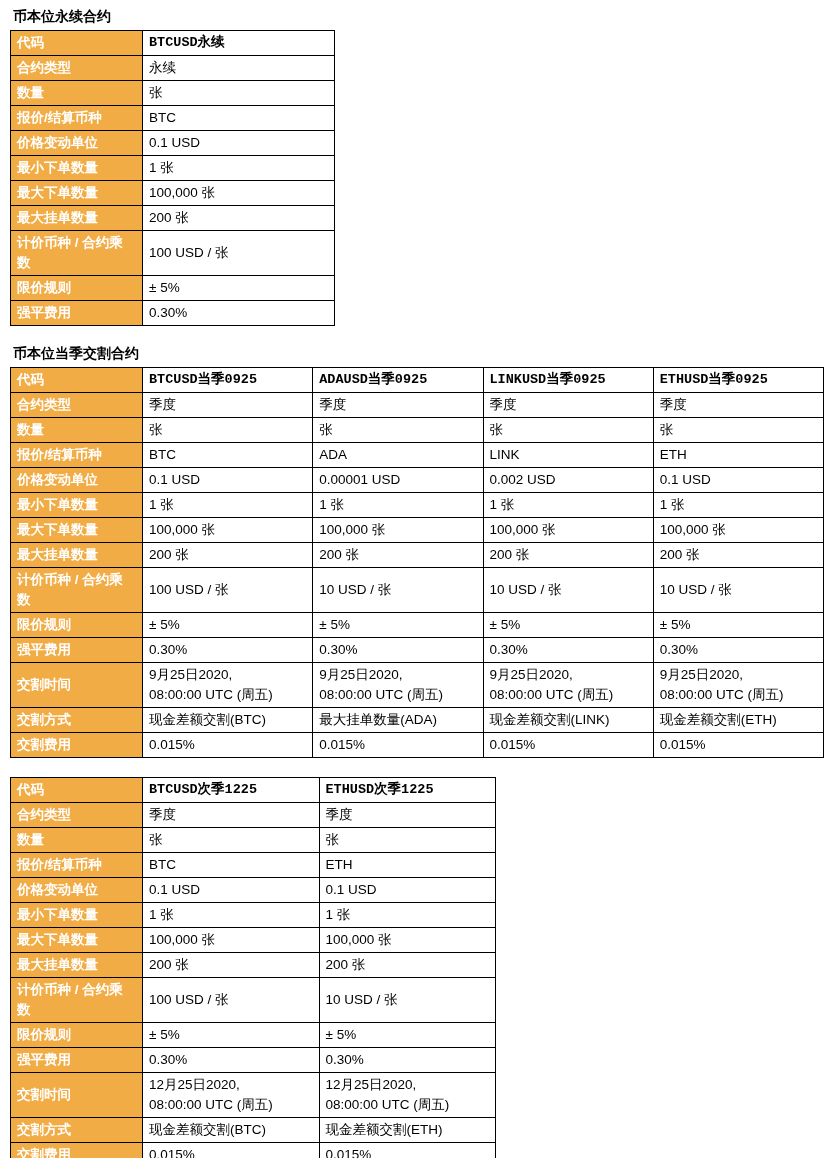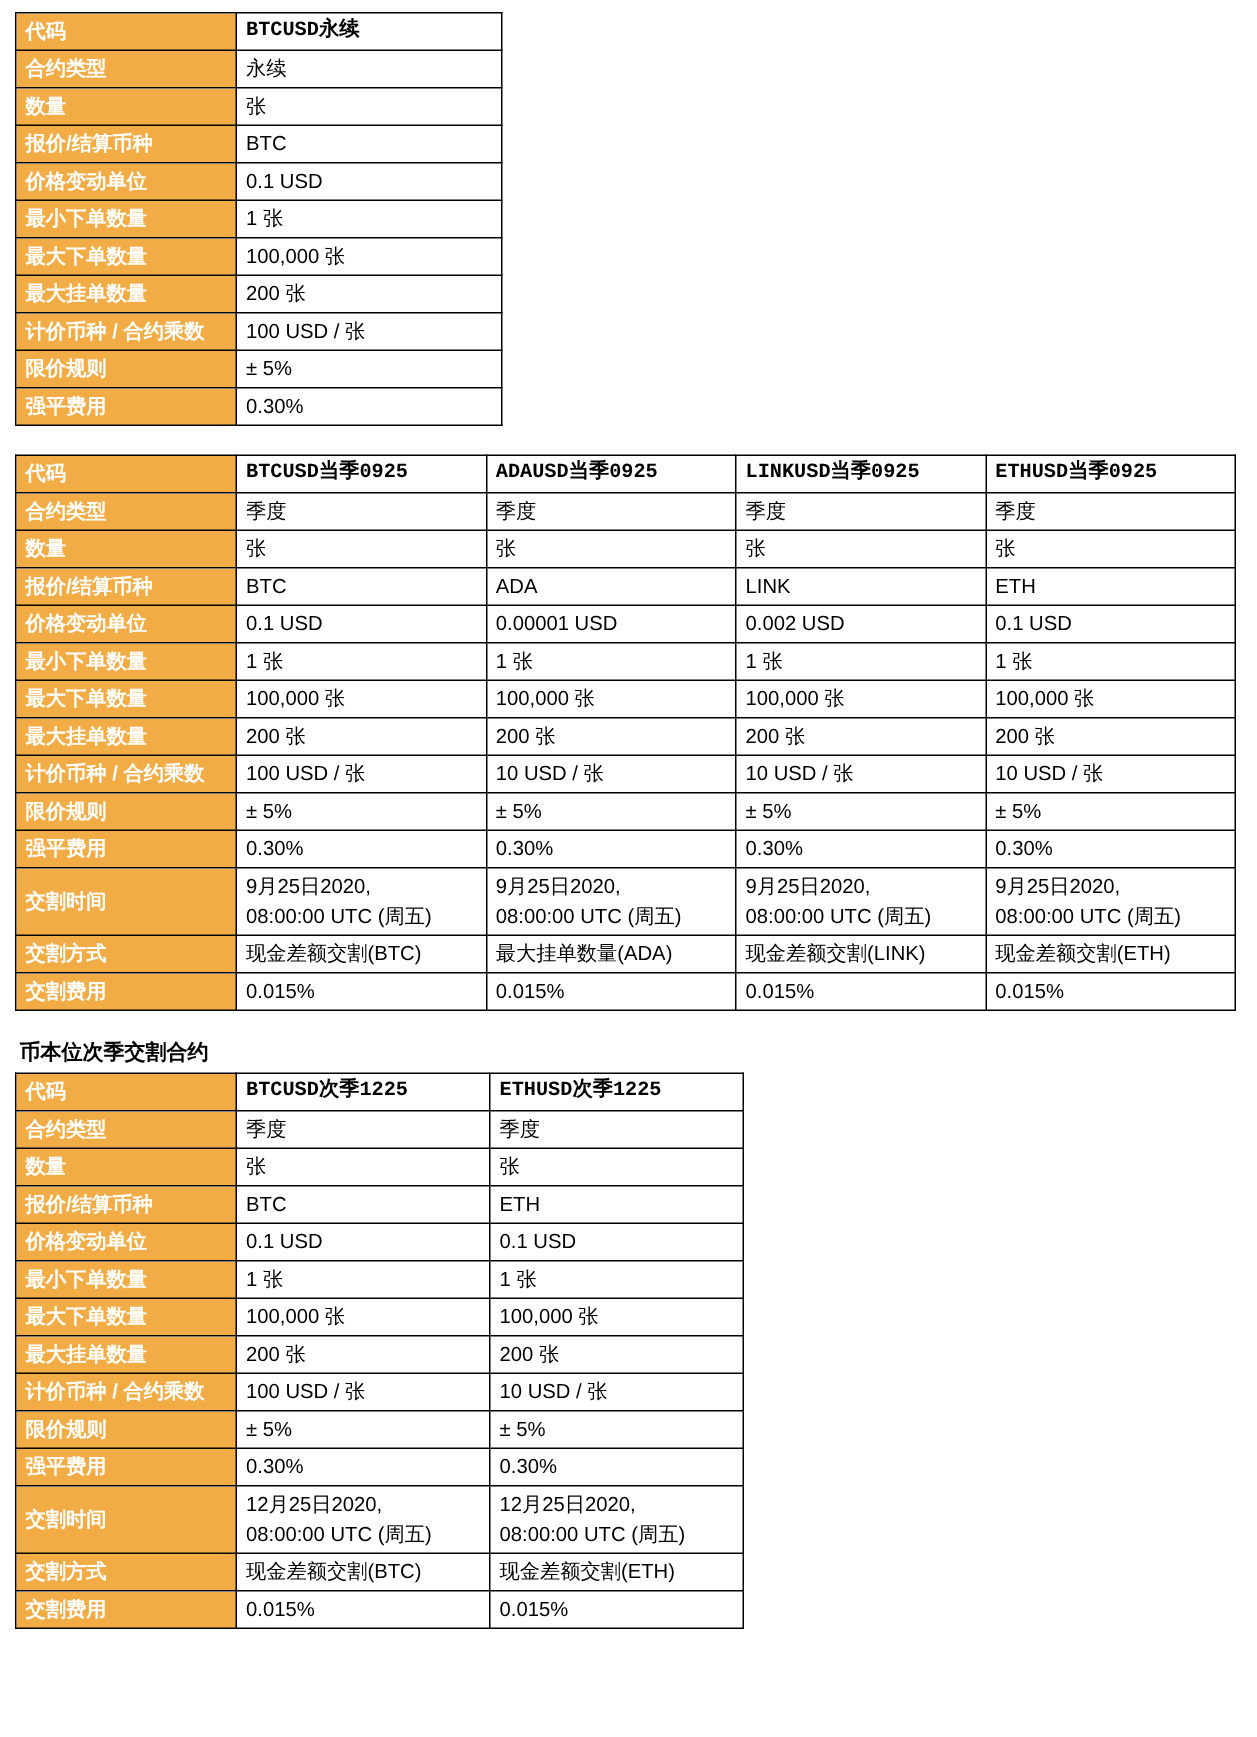--- a/index.html
+++ b/index.html
@@ -27,33 +27,34 @@
     border: 1px solid var(--border);
     height: 25px;
     padding: 2px 6px;
     font-size: 13.5px;
     line-height: 20px;
     vertical-align: middle;
     white-space: pre-line;
     overflow: hidden;
   }
   table.spec td.lab {
-    width: 147px;
+    width: 132px;
     background: var(--accent);
     color: var(--label-text);
     font-weight: bold;
   }
   table.spec td.code { font-weight: bold; font-family: Liberation Mono, monospace; }
 </style>
 </head>
 <body>
 
 <main>
 
   <section class="block">
+    <h2 class="sec-title">币本位永续合约</h2>
     <table class="spec t1">
       <tbody>
           <tr>
             <td class="lab">代码</td>
             <td class="code">BTCUSD永续</td>
           </tr>
           <tr>
             <td class="lab">合约类型</td>
             <td>永续</td>
           </tr>
@@ -91,20 +92,21 @@
           </tr>
           <tr>
             <td class="lab">强平费用</td>
             <td>0.30%</td>
           </tr>
         </tbody>
     </table>
   </section>
 
   <section class="block">
+    <h2 class="sec-title">币本位当季交割合约</h2>
     <table class="spec t2">
       <tbody>
           <tr>
             <td class="lab">代码</td>
             <td class="code">BTCUSD当季0925</td>
             <td class="code">ADAUSD当季0925</td>
             <td class="code">LINKUSD当季0925</td>
             <td class="code">ETHUSD当季0925</td>
           </tr>
           <tr>
@@ -200,21 +202,20 @@
             <td>0.015%</td>
             <td>0.015%</td>
             <td>0.015%</td>
             <td>0.015%</td>
           </tr>
         </tbody>
     </table>
   </section>
 
   <section class="block">
-    <h2 class="sec-title">币本位次季交割合约</h2>
     <table class="spec t3">
       <tbody>
           <tr>
             <td class="lab">代码</td>
             <td class="code">BTCUSD次季1225</td>
             <td class="code">ETHUSD次季1225</td>
           </tr>
           <tr>
             <td class="lab">合约类型</td>
             <td>季度</td>

